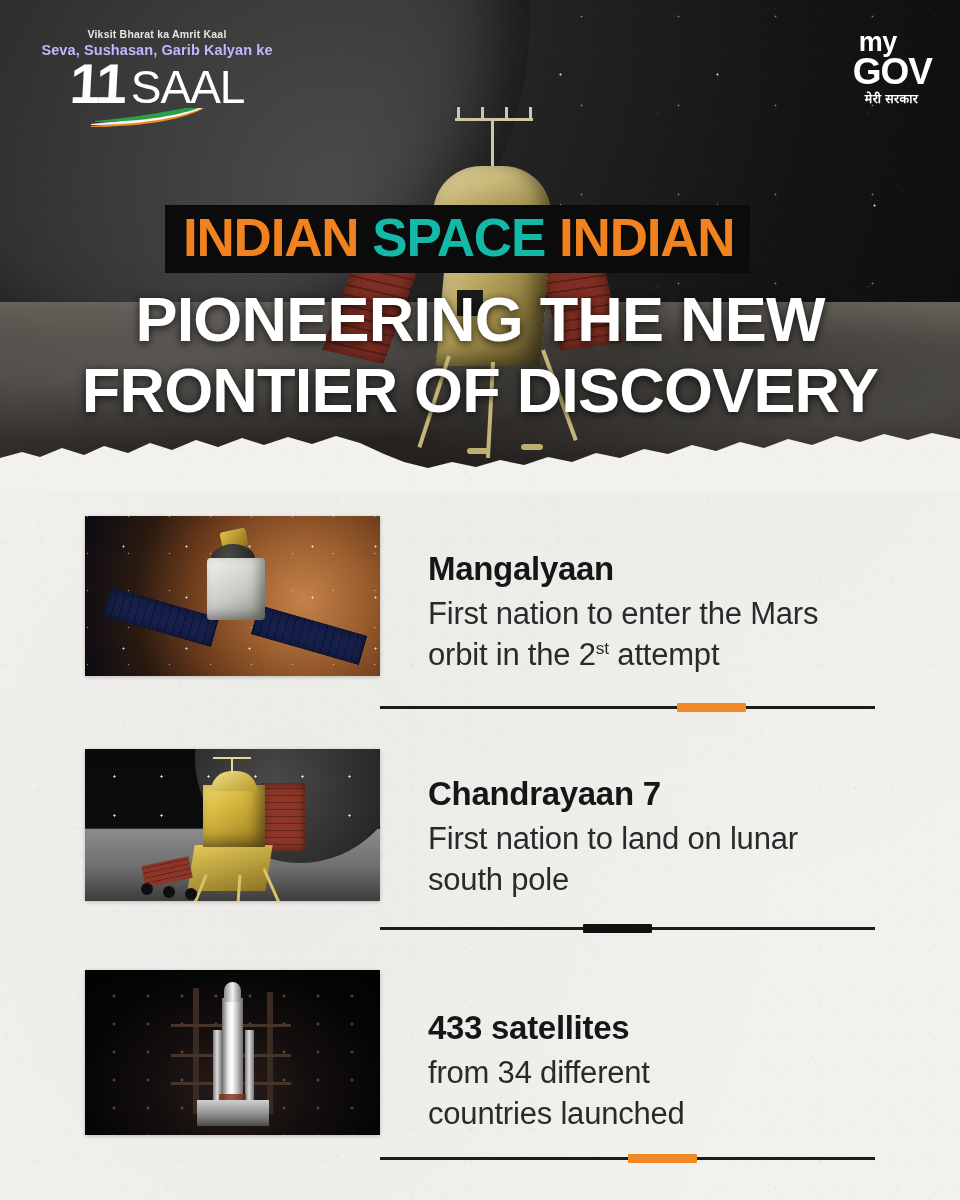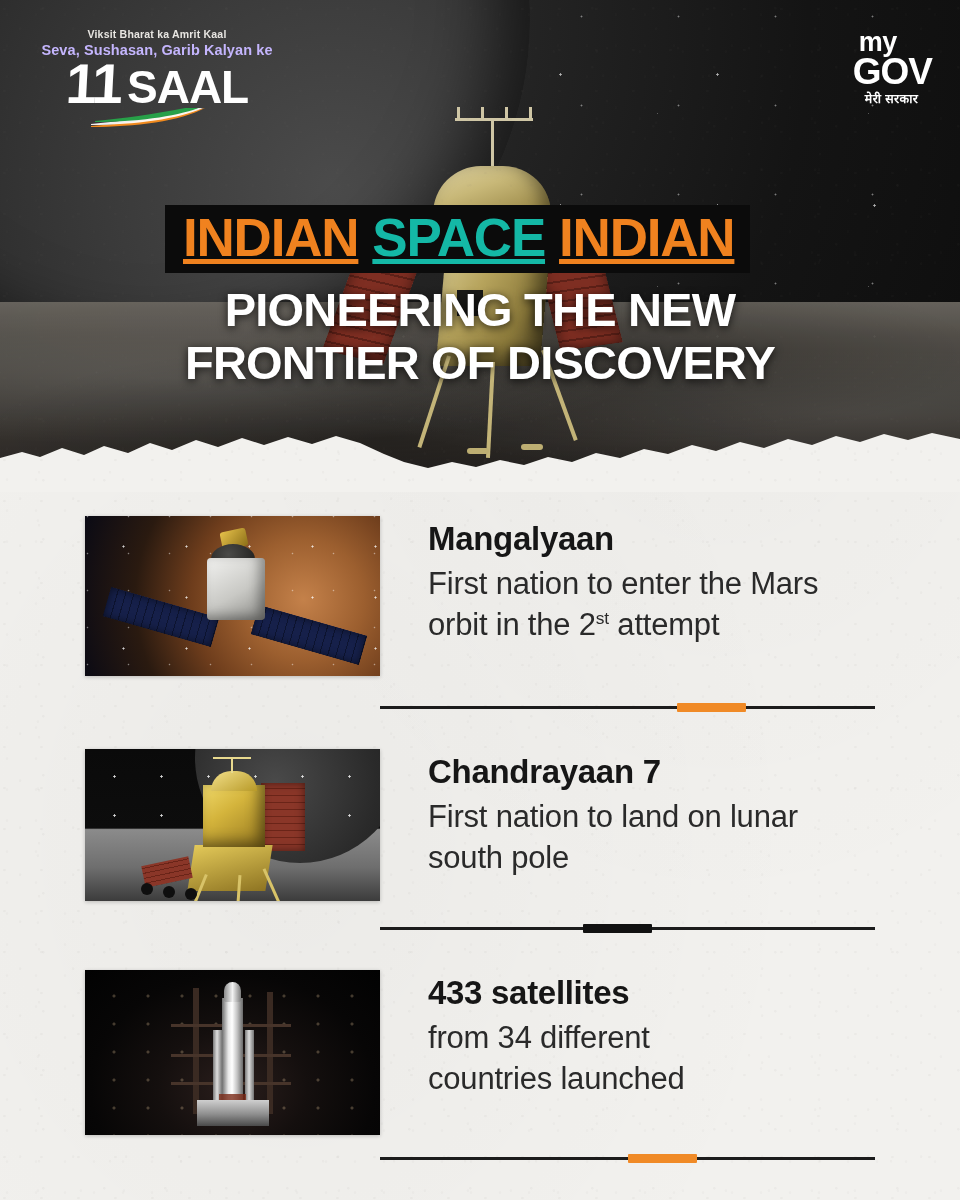--- a/index.html
+++ b/index.html
@@ -89,44 +89,44 @@
   
   .tear{ position:absolute; left:0; bottom:-2px; width:960px; height:70px; }
 
   
   .logo-11saal{ position:absolute; left:34px; top:28px; width:246px; text-align:center; z-index:6; }
   .ls-l1{ color:#e8e6e2; font-size:10.5px; font-weight:700; letter-spacing:.2px; line-height:1.2; }
   .ls-l2{ color:#c4b5fd; font-size:14.5px; font-weight:700; letter-spacing:.1px; line-height:1.35; }
   .ls-big{ display:flex; align-items:baseline; justify-content:center; gap:6px; margin-top:-2px; }
   .ls-11{ color:#fff; font-size:56px; font-weight:700; line-height:.92; letter-spacing:-2px;
           font-family:"Liberation Sans", sans-serif; transform: skewX(-3deg); }
-  .ls-saal{ color:#fff; font-size:46px; font-weight:700; line-height:.95; letter-spacing:-1px; }
+  .ls-saal{ color:#fff; font-size:46px; font-weight:400; line-height:.95; letter-spacing:-1px; }
   .ls-swoosh{ position:relative; width:160px; height:20px; margin:-2px auto 0 24px; }
 
   .logo-mygov{ position:absolute; right:28px; top:30px; z-index:6; text-align:left; }
   .mg-my{ color:#fff; font-size:27px; font-weight:700; line-height:.9; letter-spacing:-.5px; margin-left:6px;}
   .mg-gov{ color:#fff; font-size:37px; font-weight:700; line-height:.95; letter-spacing:-1px; }
   .mg-hi{ color:#fff; font-size:12.5px; font-weight:700; letter-spacing:.4px; margin-top:1px; margin-left:12px; }
 
   
   .headline{ position:absolute; left:0; top:205px; width:960px; z-index:5; }
   .hl-band{ display:inline-block; background:#0b0b0b; padding:6px 16px 9px 18px;
             margin-left:165px; }
   .hl-band span{ font-size:53px; font-weight:800; letter-spacing:-1.2px; line-height:1;
-                 font-family:"Liberation Sans", sans-serif;text-decoration:underline; }
+                 font-family:"Liberation Sans", sans-serif; }
   .hl-o{ color:#f0821f; }
   .hl-w{ color:#14b8a6; }
   .hl-sub{ margin-top:11px; text-align:center; }
-  .hl-sub div{ color:#fff; font-size:47px; font-weight:800; letter-spacing:-.8px; line-height:1.12;
+  .hl-sub div{ color:#fff; font-size:63px; font-weight:800; letter-spacing:-.8px; line-height:1.12;
                text-shadow: 0 2px 9px rgba(0,0,0,.75); font-family:"Liberation Sans", sans-serif; }
 
   
   .rows{ position:absolute; left:0; top:516px; width:960px; }
   .row{ position:relative; width:960px; }
-  .row-inner{ display:flex; align-items:flex-start; padding-left:85px; padding-right:85px; gap:48px; }
+  .row-inner{ display:flex; align-items:flex-end; padding-left:85px; padding-right:85px; gap:48px; }
   .thumb{ width:295px; flex:0 0 295px; background:#000; overflow:hidden; position:relative;
           box-shadow:0 1px 4px rgba(0,0,0,.22); }
   .txt{ flex:1; padding-top:4px; }
   .t-title{ color:#161616; font-size:33px; font-weight:700; letter-spacing:-.3px; line-height:1.15; }
   .t-desc{ color:#2a2a2a; font-size:31px; font-weight:400; line-height:1.32; letter-spacing:-.2px; margin-top:6px; }
   .t-desc sup{ font-size:.56em; vertical-align:super; }
 
   .divider{ position:relative; height:3px; margin:0 85px 0 380px; background:#1c1c1c; }
   .divider .accent{ position:absolute; top:-3px; height:9px; border-radius:1px; }
 

